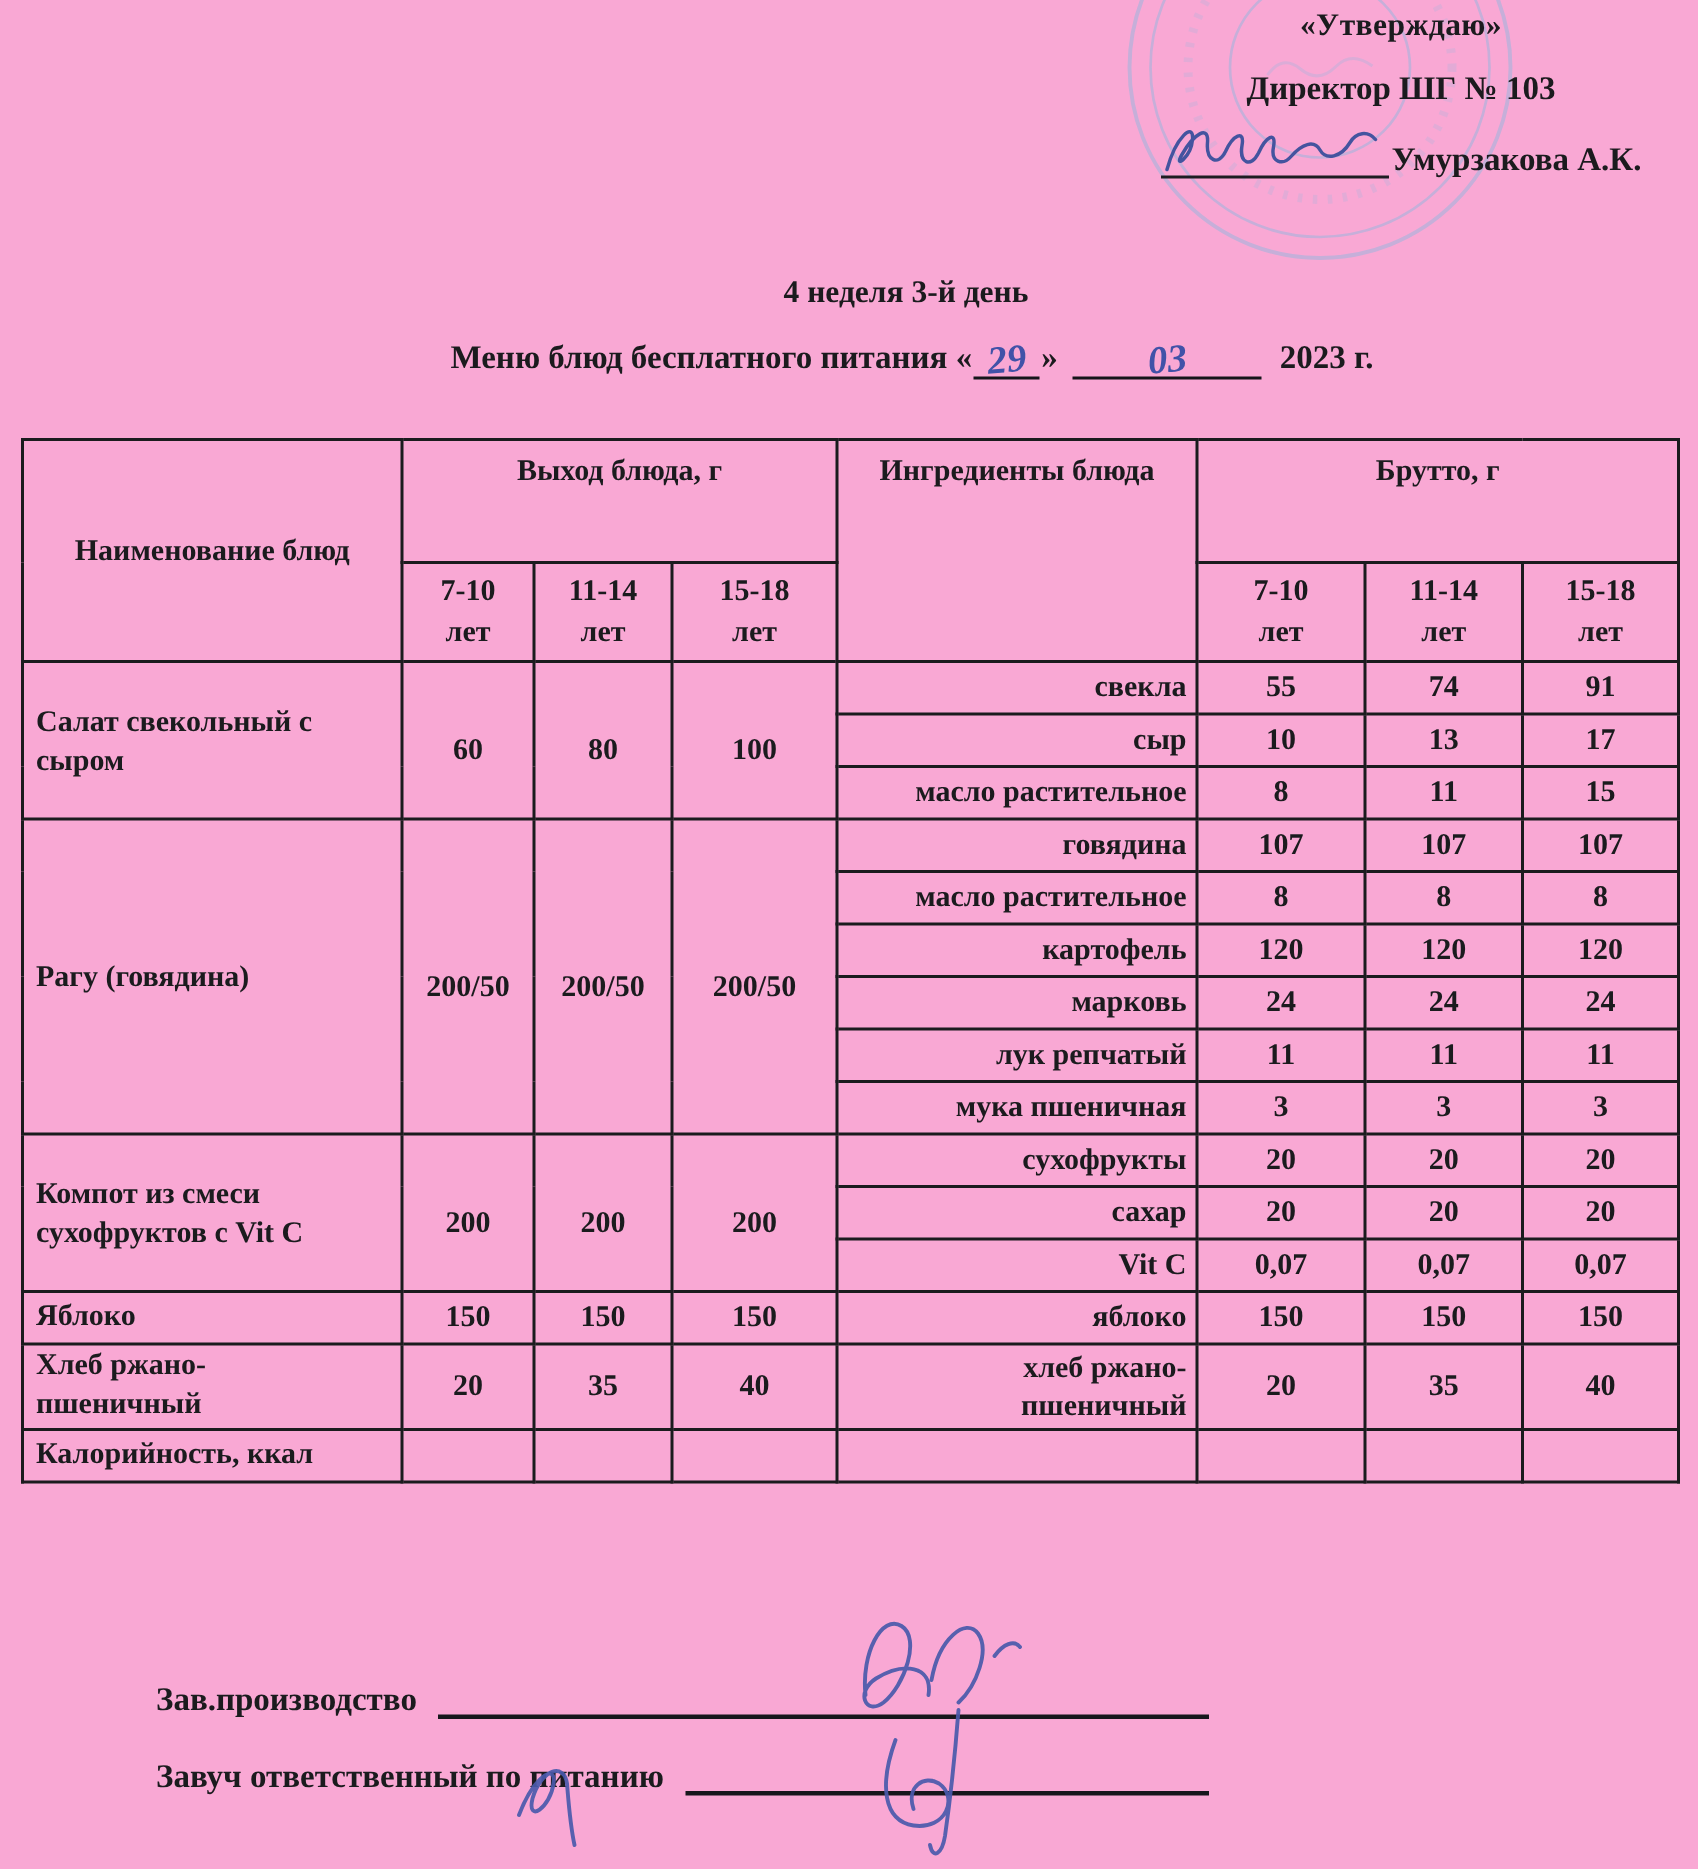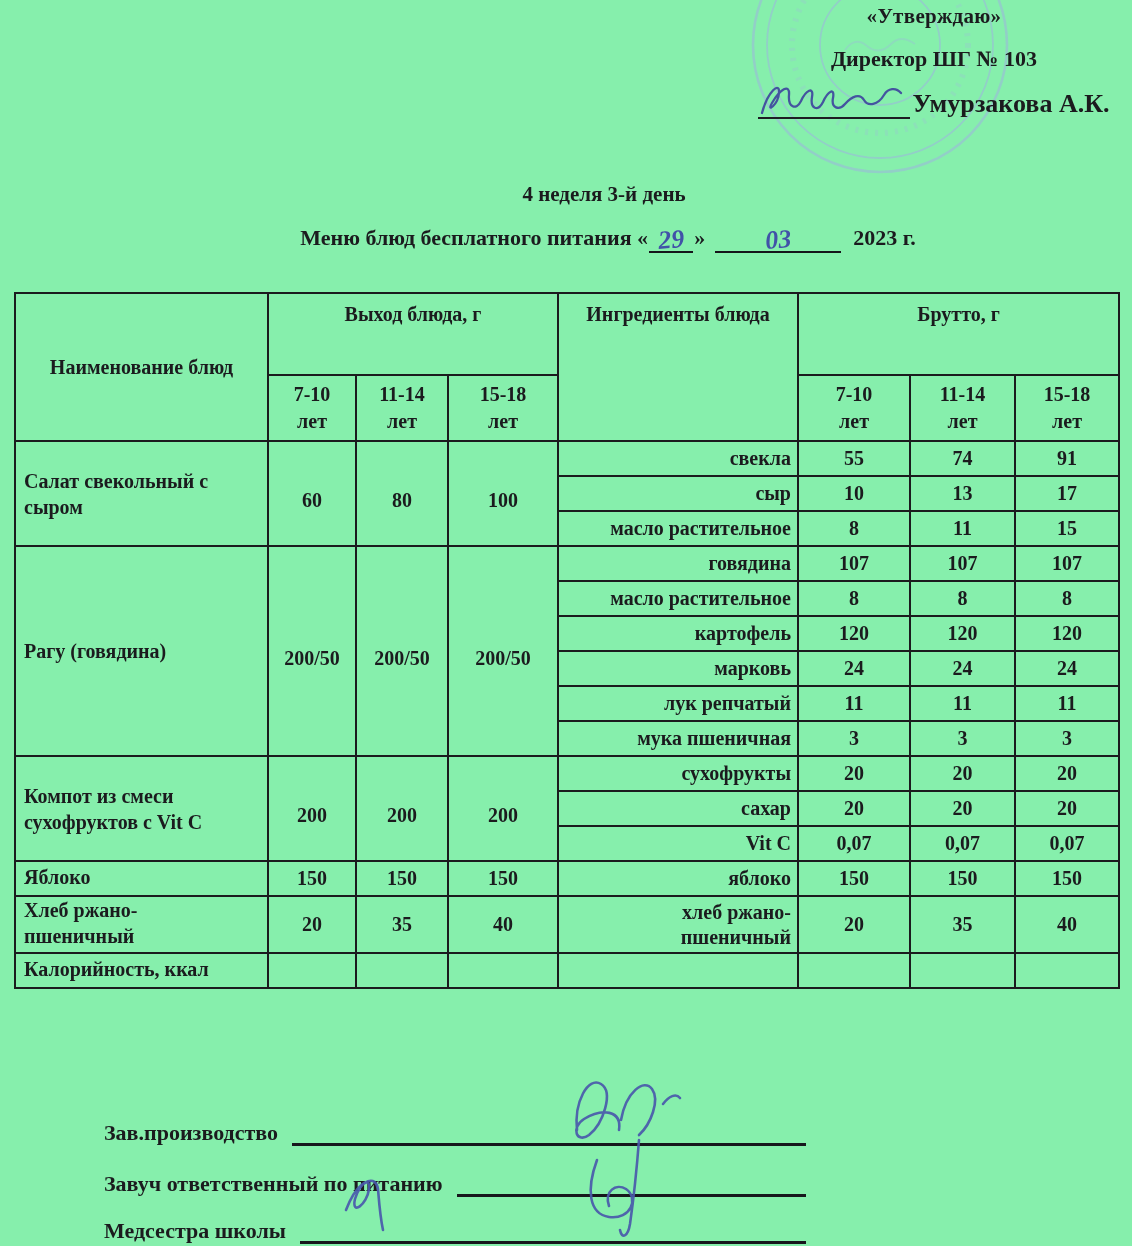--- a/index.html
+++ b/index.html
@@ -1,35 +1,35 @@
 <!DOCTYPE html>
 <html><head>
 <meta charset="utf-8">
 <style>
   html,body { margin:0; padding:0; background:#e8e8e6; }
   .page {
     position:relative;
     width:1132px; height:1246px;
     margin:0 auto;
-    background:#86efac;
+    background:#f9a8d4;
     overflow:hidden;
     font-family:"Liberation Serif","DejaVu Serif",serif;
     font-weight:bold;
     color:#1b1b1e;
   }
   
   .stamp { position:absolute; left:735px; top:-100px; width:290px; height:290px; opacity:.55; }
   
   .approval { position:absolute; left:736px; top:4px; width:396px; text-align:center; }
   .approve-line { font-size:21px; letter-spacing:.3px; }
   .director-line { margin-top:17px; font-size:22px; }
   .sig-row { margin-top:1px; display:flex; justify-content:center; align-items:flex-end; }
   .dir-sig-wrap { width:152px; border-bottom:2.5px solid #1d1d22; margin-right:2px; height:44px; position:relative; }
   .dir-sig-wrap svg { position:absolute; left:0; bottom:-6px; }
-  .dir-name { font-size:26px; white-space:nowrap; }
+  .dir-name { font-size:22px; white-space:nowrap; }
   
   .title-week { position:absolute; top:182px; left:0; width:100%; text-align:center; font-size:21px; transform:translateX(38px); }
   .title-menu { position:absolute; top:225px; left:0; width:100%; display:flex; justify-content:center; align-items:baseline; font-size:22px; transform:translateX(42px); }
   .blank { display:inline-block; border-bottom:2.5px solid #15151a; text-align:center; }
   .blank-day { min-width:44px; margin:0 1px; }
   .blank-month { min-width:126px; margin:0 12px 0 10px; }
   .ink { color:#4152a8; font-style:italic; font-size:26px; line-height:.8; display:inline-block; transform:rotate(-5deg) translateY(3px); }
   
   table.menu { position:absolute; left:14px; top:292px; border-collapse:collapse; table-layout:fixed; }
   .menu th, .menu td { border:2px solid #1b1b1e; font-size:20px; font-weight:bold; overflow:hidden; }
@@ -244,24 +244,20 @@
 
   <div class="sign-block">
     <div class="sig-item">
       <span class="sig-label">Зав.производство</span>
       <span class="sig-underline"></span>
     </div>
     <div class="sig-item second">
       <span class="sig-label">Завуч ответственный по питанию</span>
       <span class="sig-underline"></span>
     </div>
-    <div class="sig-item">
-      <span class="sig-label">Медсестра школы</span>
-      <span class="sig-underline"></span>
-    </div>
   </div>
 
   <svg class="ink-overlay" width="760" height="188" viewBox="0 0 760 188">
     <g fill="none" stroke="#4a5aab" stroke-width="2.6" stroke-linecap="round" opacity="0.92">
       <path d="M497,72 C494,44 508,18 521,26 C534,34 523,66 509,77 C497,86 490,70 504,61 C522,50 542,52 539,72 M541,62 C546,34 564,20 572,31 C580,42 571,66 559,77 M583,46 C589,38 596,35 600,40"></path>
       <path d="M559,82 C557,108 554,138 550,166 C548,178 542,182 540,172 M517,102 C506,132 509,156 529,159 C551,162 559,140 546,131 C536,125 524,133 529,148"></path>
       <path d="M266,152 C276,126 291,117 289,131 C287,147 271,158 275,141 C281,121 296,117 298,131 C299,143 300,158 303,172"></path>
     </g>
   </svg>
 

